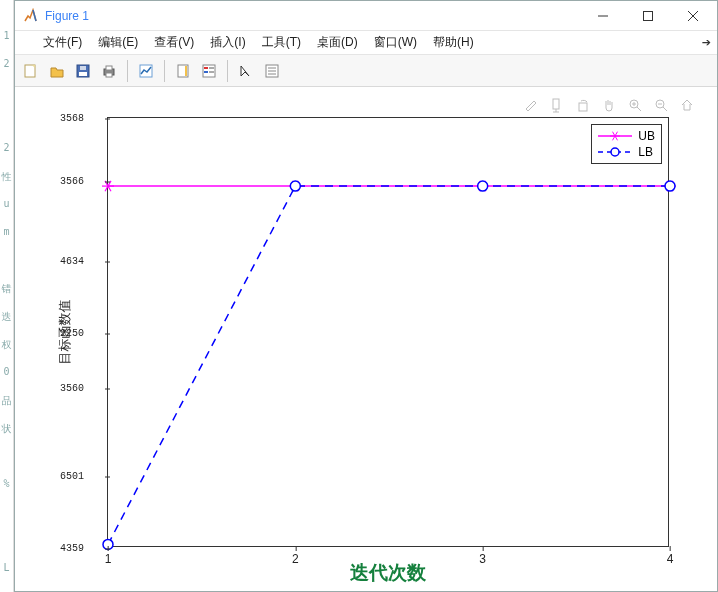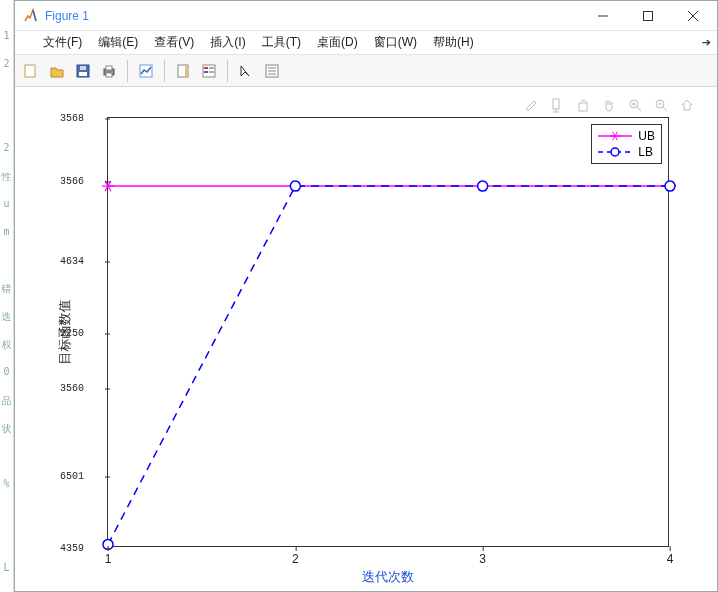--- a/index.html
+++ b/index.html
@@ -155,22 +155,23 @@
     transform: translateY(-50%) rotate(-90deg);
     transform-origin: center;
     font-size: 13px;
     color: #222;
     white-space: nowrap;
   }
   .xlabel {
     position: absolute;
     bottom: -40px; left: 50%;
     transform: translateX(-50%);
-    font-size: 13px;
-    color: #1d4ed8;
+    font-size: 19px;
+    color: #15803d;
+    font-weight: bold;
   }
   .legend-box {
     position: absolute;
     right: 6px; top: 6px;
     border: 1px solid #333;
     background: #fff;
     padding: 3px 6px;
     font-size: 12px;
     font-family: Arial, sans-serif;
     text-align: right;

